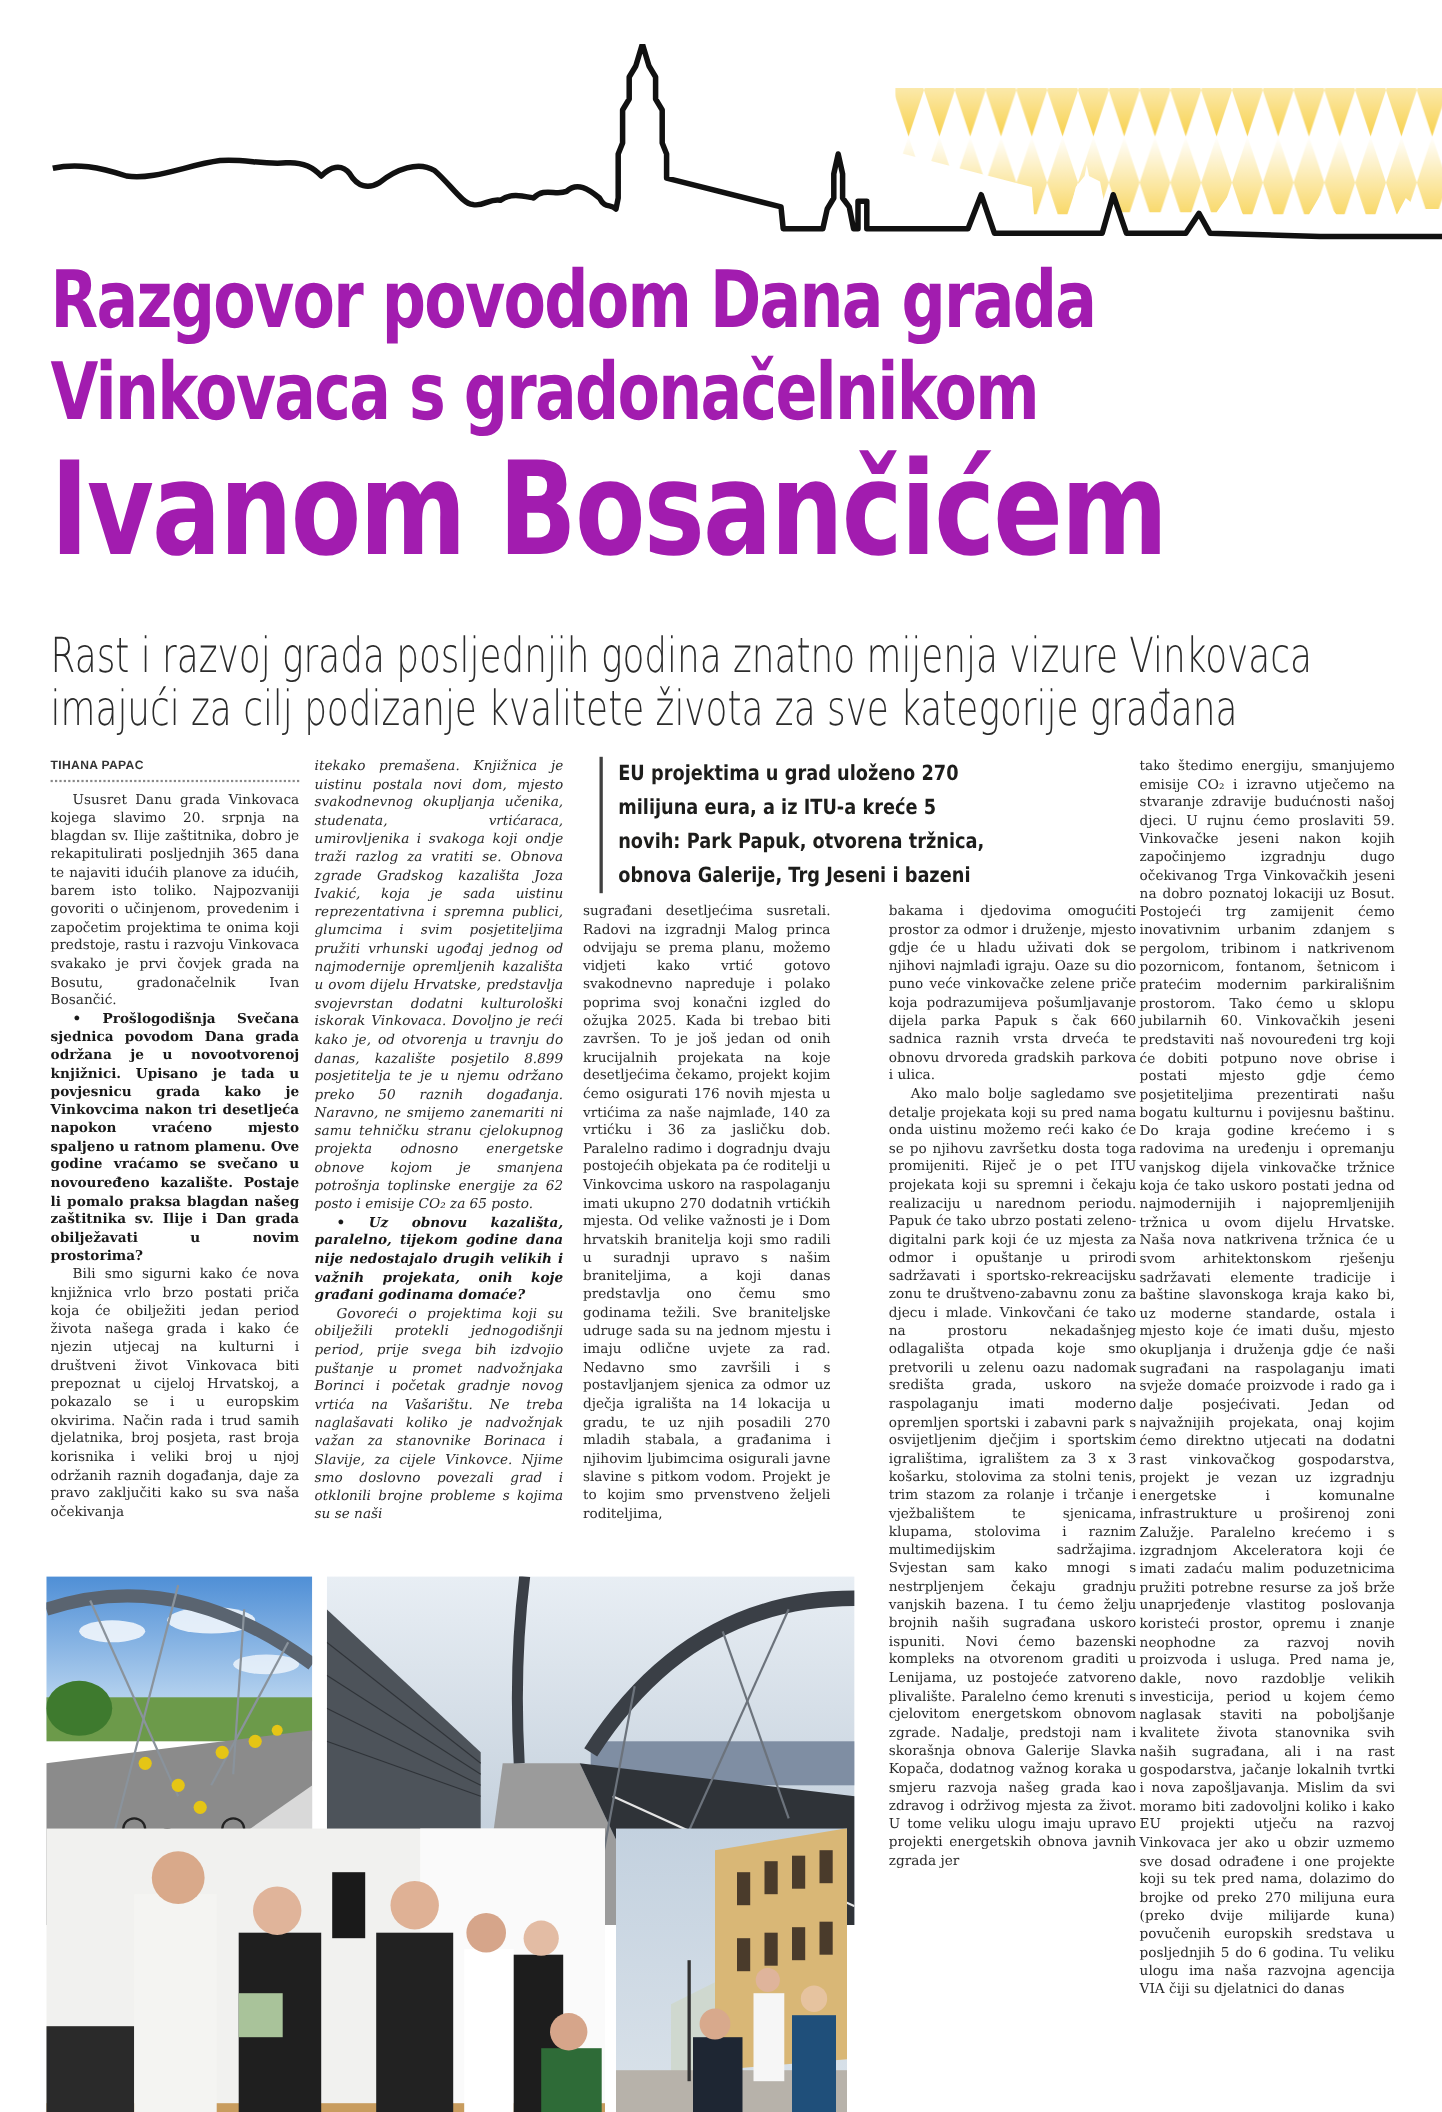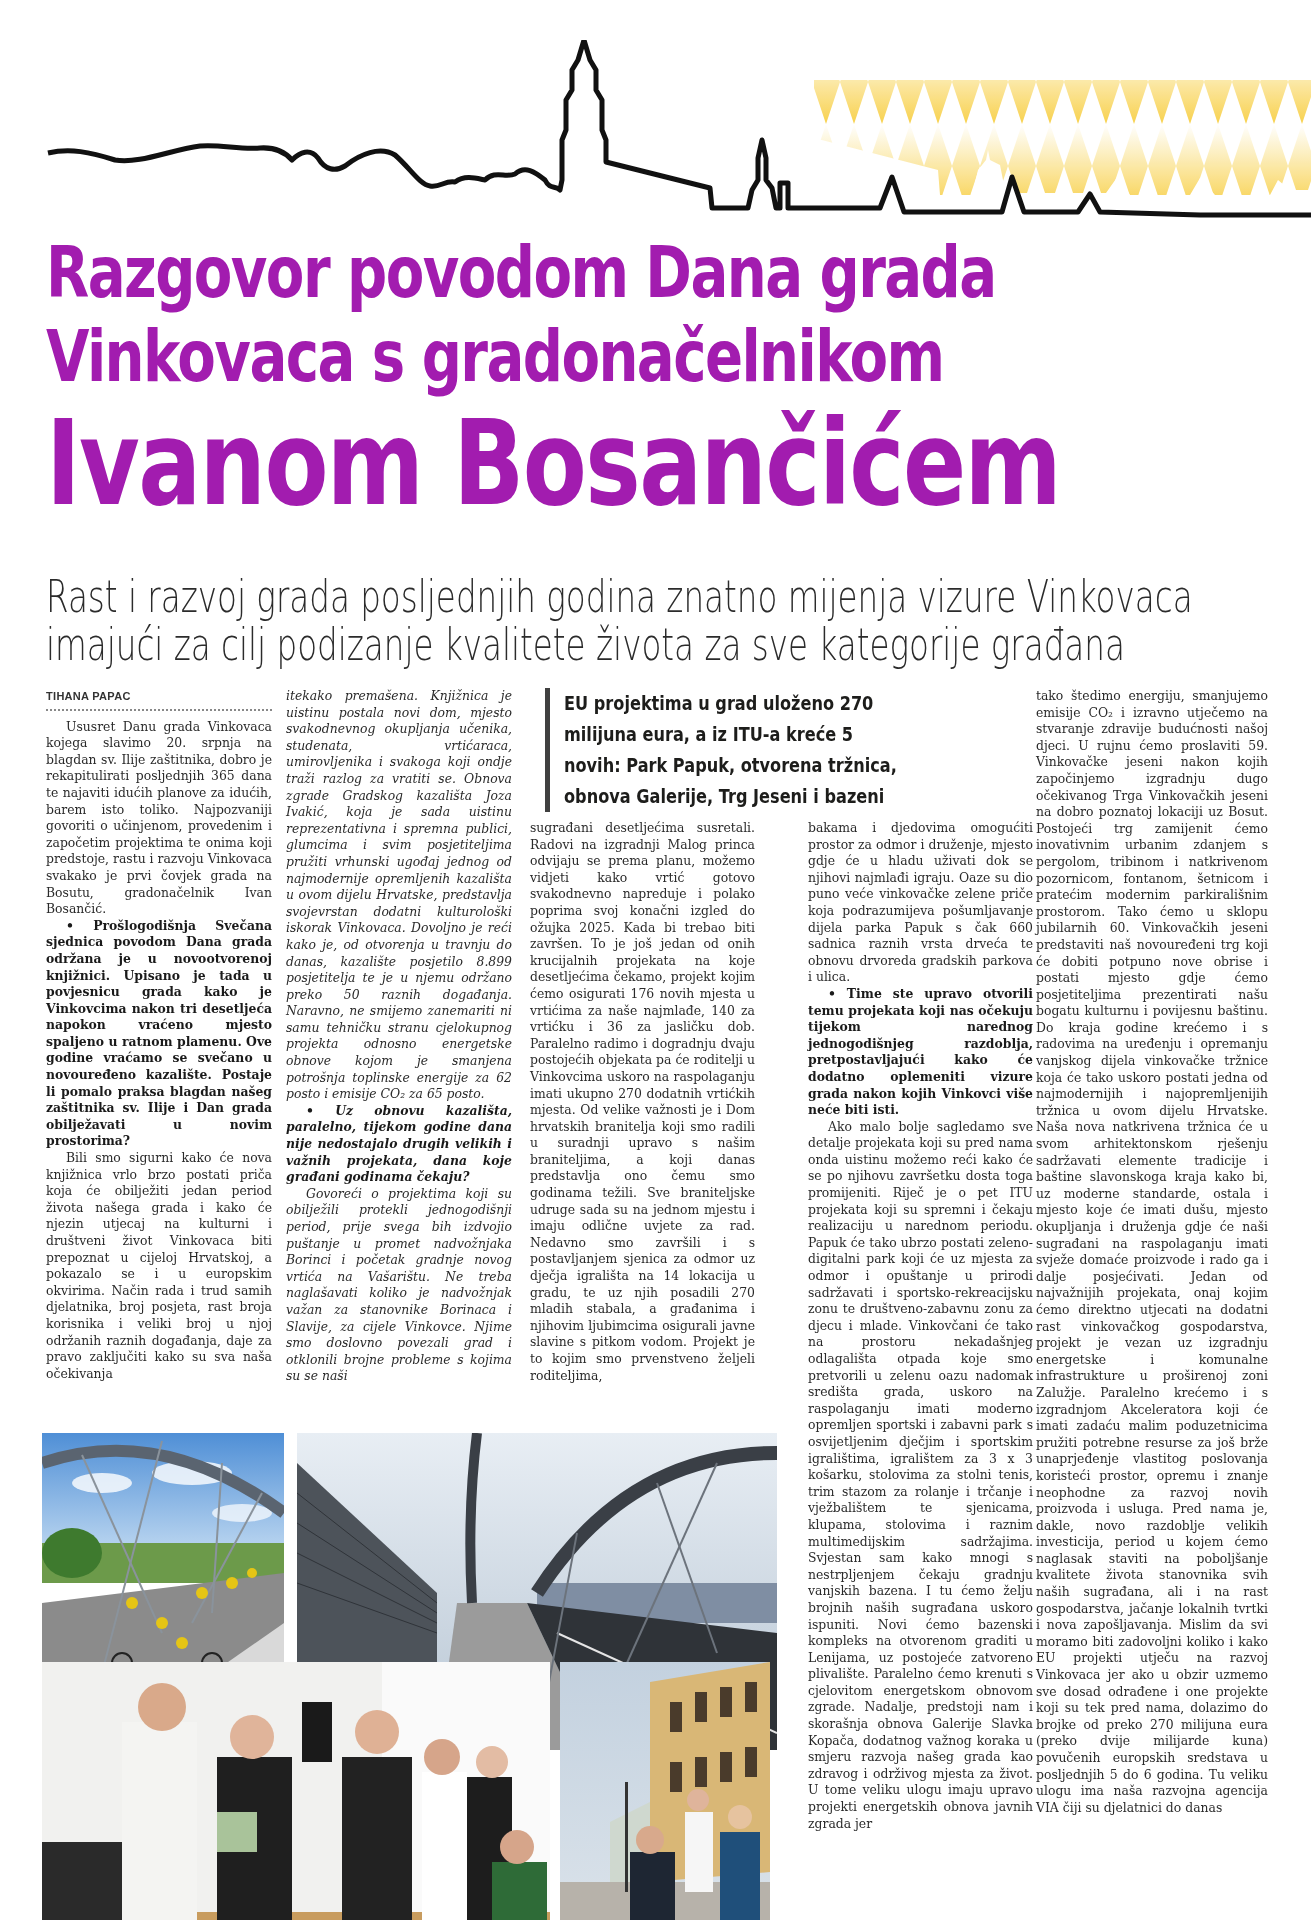--- a/index.html
+++ b/index.html
@@ -21,21 +21,21 @@
   .col p.q { font-weight: bold; color: #1a1a1a; }
   .col p.noindent { text-indent: 0; }
   .byline { font-family: "Liberation Sans", sans-serif; font-weight: bold; font-size: 11px; text-align: left; color: #333; letter-spacing: 0.3px; padding-bottom: 4px; border-bottom: 2px dotted #888; margin-bottom: 8px; text-indent: 0; }
 
   .c1 { left: 46px; top: 688px; width: 226px; }
   .c2 { left: 286px; top: 688px; width: 226px; font-style: italic; }
   .c3 { left: 530px; top: 820px; width: 225px; }
   .c4 { left: 808px; top: 820px; width: 225px; }
   .c5 { left: 1036px; top: 688px; width: 232px; }
 
-  .pullquote { position: absolute; left: 545px; top: 688px; width: 445px; border-left: 5px solid #404040; padding-left: 14px; font-family: "DejaVu Sans", sans-serif; font-weight: bold; font-size: 19px; line-height: 31px; color: #1d1d1b; }
+  .pullquote { position: absolute; left: 545px; top: 688px; width: 445px; border-left: 3px solid #404040; padding-left: 14px; font-family: "DejaVu Sans", sans-serif; font-weight: bold; font-size: 19px; line-height: 31px; color: #1d1d1b; }
   .pullquote span { display: block; transform: scaleX(0.85); transform-origin: left; white-space: nowrap; }
 
   .photo { position: absolute; overflow: hidden; }
   .photo-1 { left: 42px; top: 1433px; width: 242px; height: 317px; }
   .photo-2 { left: 297px; top: 1433px; width: 480px; height: 317px; }
   .photo-3 { left: 42px; top: 1662px; width: 508px; height: 315px; }
   .photo-4 { left: 560px; top: 1662px; width: 210px; height: 315px; }
 </style>
 </head>
 <body>
@@ -81,38 +81,37 @@
 
 <div class="col c1">
   <div class="byline">TIHANA PAPAC</div>
   <p>Ususret Danu grada Vinkovaca kojega slavimo 20. srpnja na blagdan sv. Ilije zaštitnika, dobro je rekapitulirati posljednjih 365 dana te najaviti idućih planove za idućih, barem isto toliko. Najpozvaniji govoriti o učinjenom, provedenim i započetim projektima te onima koji predstoje, rastu i razvoju Vinkovaca svakako je prvi čovjek grada na Bosutu, gradonačelnik Ivan Bosančić.</p>
   <p class="q">• Prošlogodišnja Svečana sjednica povodom Dana grada održana je u novootvorenoj knjižnici. Upisano je tada u povjesnicu grada kako je Vinkovcima nakon tri desetljeća napokon vraćeno mjesto spaljeno u ratnom plamenu. Ove godine vraćamo se svečano u novouređeno kazalište. Postaje li pomalo praksa blagdan našeg zaštitnika sv. Ilije i Dan grada obilježavati u novim prostorima?</p>
   <p>Bili smo sigurni kako će nova knjižnica vrlo brzo postati priča koja će obilježiti jedan period života našega grada i kako će njezin utjecaj na kulturni i društveni život Vinkovaca biti prepoznat u cijeloj Hrvatskoj, a pokazalo se i u europskim okvirima. Način rada i trud samih djelatnika, broj posjeta, rast broja korisnika i veliki broj u njoj održanih raznih događanja, daje za pravo zaključiti kako su sva naša očekivanja</p>
 </div>
 
 <div class="col c2">
   <p class="noindent">itekako premašena. Knjižnica je uistinu postala novi dom, mjesto svakodnevnog okupljanja učenika, studenata, vrtićaraca, umirovljenika i svakoga koji ondje traži razlog za vratiti se. Obnova zgrade Gradskog kazališta Joza Ivakić, koja je sada uistinu reprezentativna i spremna publici, glumcima i svim posjetiteljima pružiti vrhunski ugođaj jednog od najmodernije opremljenih kazališta u ovom dijelu Hrvatske, predstavlja svojevrstan dodatni kulturološki iskorak Vinkovaca. Dovoljno je reći kako je, od otvorenja u travnju do danas, kazalište posjetilo 8.899 posjetitelja te je u njemu održano preko 50 raznih događanja. Naravno, ne smijemo zanemariti ni samu tehničku stranu cjelokupnog projekta odnosno energetske obnove kojom je smanjena potrošnja toplinske energije za 62 posto i emisije CO₂ za 65 posto.</p>
-  <p class="q">• Uz obnovu kazališta, paralelno, tijekom godine dana nije nedostajalo drugih velikih i važnih projekata, dana koje građani godinama čekaju?</p>
+  <p class="q">• Uz obnovu kazališta, paralelno, tijekom godine dana nije nedostajalo drugih velikih i važnih projekata, onih koje građani godinama domaće?</p>
   <p>Govoreći o projektima koji su obilježili protekli jednogodišnji period, prije svega bih izdvojio puštanje u promet nadvožnjaka Borinci i početak gradnje novog vrtića na Vašarištu. Ne treba naglašavati koliko je nadvožnjak važan za stanovnike Borinaca i Slavije, za cijele Vinkovce. Njime smo doslovno povezali grad i otklonili brojne probleme s kojima su se naši</p>
 </div>
 
 <div class="pullquote">
   <span>EU projektima u grad uloženo 270</span>
   <span>milijuna eura, a iz ITU-a kreće 5</span>
   <span>novih: Park Papuk, otvorena tržnica,</span>
   <span>obnova Galerije, Trg Jeseni i bazeni</span>
 </div>
 
 <div class="col c3">
   <p class="noindent">sugrađani desetljećima susretali. Radovi na izgradnji Malog princa odvijaju se prema planu, možemo vidjeti kako vrtić gotovo svakodnevno napreduje i polako poprima svoj konačni izgled do ožujka 2025. Kada bi trebao biti završen. To je još jedan od onih krucijalnih projekata na koje desetljećima čekamo, projekt kojim ćemo osigurati 176 novih mjesta u vrtićima za naše najmlađe, 140 za vrtićku i 36 za jasličku dob. Paralelno radimo i dogradnju dvaju postojećih objekata pa će roditelji u Vinkovcima uskoro na raspolaganju imati ukupno 270 dodatnih vrtićkih mjesta. Od velike važnosti je i Dom hrvatskih branitelja koji smo radili u suradnji upravo s našim braniteljima, a koji danas predstavlja ono čemu smo godinama težili. Sve braniteljske udruge sada su na jednom mjestu i imaju odlične uvjete za rad. Nedavno smo završili i s postavljanjem sjenica za odmor uz dječja igrališta na 14 lokacija u gradu, te uz njih posadili 270 mladih stabala, a građanima i njihovim ljubimcima osigurali javne slavine s pitkom vodom. Projekt je to kojim smo prvenstveno željeli roditeljima,</p>
 </div>
 
 <div class="col c4">
   <p class="noindent">bakama i djedovima omogućiti prostor za odmor i druženje, mjesto gdje će u hladu uživati dok se njihovi najmlađi igraju. Oaze su dio puno veće vinkovačke zelene priče koja podrazumijeva pošumljavanje dijela parka Papuk s čak 660 sadnica raznih vrsta drveća te obnovu drvoreda gradskih parkova i ulica.</p>
-  <p class="q">• Time ste upravo otvorili temu projekata koji nas očekuju tijekom narednog jednogodišnjeg razdoblja, pretpostavljajući kako će dodatno oplemeniti vizure grada nakon kojih Vinkovci više neće biti isti.</p>
   <p>Ako malo bolje sagledamo sve detalje projekata koji su pred nama onda uistinu možemo reći kako će se po njihovu završetku dosta toga promijeniti. Riječ je o pet ITU projekata koji su spremni i čekaju realizaciju u narednom periodu. Papuk će tako ubrzo postati zeleno-digitalni park koji će uz mjesta za odmor i opuštanje u prirodi sadržavati i sportsko-rekreacijsku zonu te društveno-zabavnu zonu za djecu i mlade. Vinkovčani će tako na prostoru nekadašnjeg odlagališta otpada koje smo pretvorili u zelenu oazu nadomak središta grada, uskoro na raspolaganju imati moderno opremljen sportski i zabavni park s osvijetljenim dječjim i sportskim igralištima, igralištem za 3 x 3 košarku, stolovima za stolni tenis, trim stazom za rolanje i trčanje i vježbalištem te sjenicama, klupama, stolovima i raznim multimedijskim sadržajima. Svjestan sam kako mnogi s nestrpljenjem čekaju gradnju vanjskih bazena. I tu ćemo želju brojnih naših sugrađana uskoro ispuniti. Novi ćemo bazenski kompleks na otvorenom graditi u Lenijama, uz postojeće zatvoreno plivalište. Paralelno ćemo krenuti s cjelovitom energetskom obnovom zgrade. Nadalje, predstoji nam i skorašnja obnova Galerije Slavka Kopača, dodatnog važnog koraka u smjeru razvoja našeg grada kao zdravog i održivog mjesta za život. U tome veliku ulogu imaju upravo projekti energetskih obnova javnih zgrada jer</p>
 </div>
 
 <div class="col c5">
   <p class="noindent">tako štedimo energiju, smanjujemo emisije CO₂ i izravno utječemo na stvaranje zdravije budućnosti našoj djeci. U rujnu ćemo proslaviti 59. Vinkovačke jeseni nakon kojih započinjemo izgradnju dugo očekivanog Trga Vinkovačkih jeseni na dobro poznatoj lokaciji uz Bosut. Postojeći trg zamijenit ćemo inovativnim urbanim zdanjem s pergolom, tribinom i natkrivenom pozornicom, fontanom, šetnicom i pratećim modernim parkirališnim prostorom. Tako ćemo u sklopu jubilarnih 60. Vinkovačkih jeseni predstaviti naš novouređeni trg koji će dobiti potpuno nove obrise i postati mjesto gdje ćemo posjetiteljima prezentirati našu bogatu kulturnu i povijesnu baštinu. Do kraja godine krećemo i s radovima na uređenju i opremanju vanjskog dijela vinkovačke tržnice koja će tako uskoro postati jedna od najmodernijih i najopremljenijih tržnica u ovom dijelu Hrvatske. Naša nova natkrivena tržnica će u svom arhitektonskom rješenju sadržavati elemente tradicije i baštine slavonskoga kraja kako bi, uz moderne standarde, ostala i mjesto koje će imati dušu, mjesto okupljanja i druženja gdje će naši sugrađani na raspolaganju imati svježe domaće proizvode i rado ga i dalje posjećivati. Jedan od najvažnijih projekata, onaj kojim ćemo direktno utjecati na dodatni rast vinkovačkog gospodarstva, projekt je vezan uz izgradnju energetske i komunalne infrastrukture u proširenoj zoni Zalužje. Paralelno krećemo i s izgradnjom Akceleratora koji će imati zadaću malim poduzetnicima pružiti potrebne resurse za još brže unaprjeđenje vlastitog poslovanja koristeći prostor, opremu i znanje neophodne za razvoj novih proizvoda i usluga. Pred nama je, dakle, novo razdoblje velikih investicija, period u kojem ćemo naglasak staviti na poboljšanje kvalitete života stanovnika svih naših sugrađana, ali i na rast gospodarstva, jačanje lokalnih tvrtki i nova zapošljavanja. Mislim da svi moramo biti zadovoljni koliko i kako EU projekti utječu na razvoj Vinkovaca jer ako u obzir uzmemo sve dosad odrađene i one projekte koji su tek pred nama, dolazimo do brojke od preko 270 milijuna eura (preko dvije milijarde kuna) povučenih europskih sredstava u posljednjih 5 do 6 godina. Tu veliku ulogu ima naša razvojna agencija VIA čiji su djelatnici do danas</p>
 </div>
 
 <div class="photo photo-1" title="Cyclists in yellow shirts riding across the new arched overpass bridge">
   <svg width="100%" height="100%" viewBox="0 0 242 317" preserveAspectRatio="none">
     <defs>

